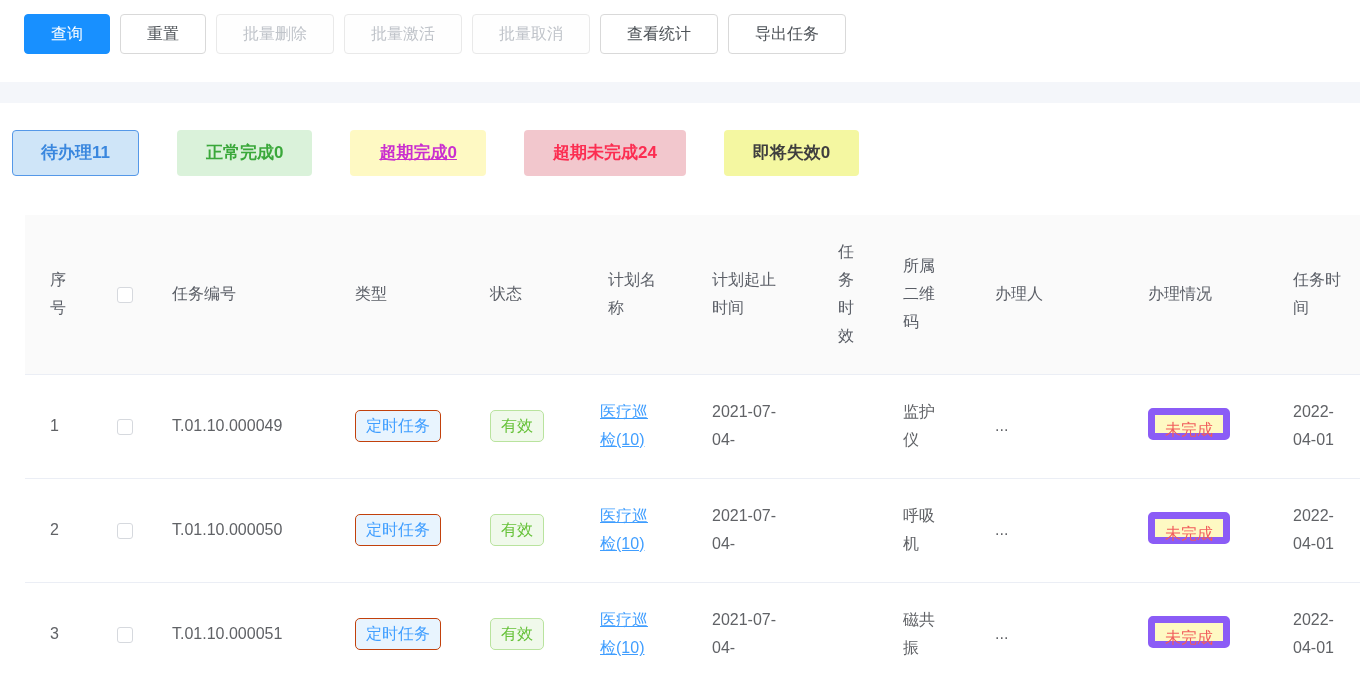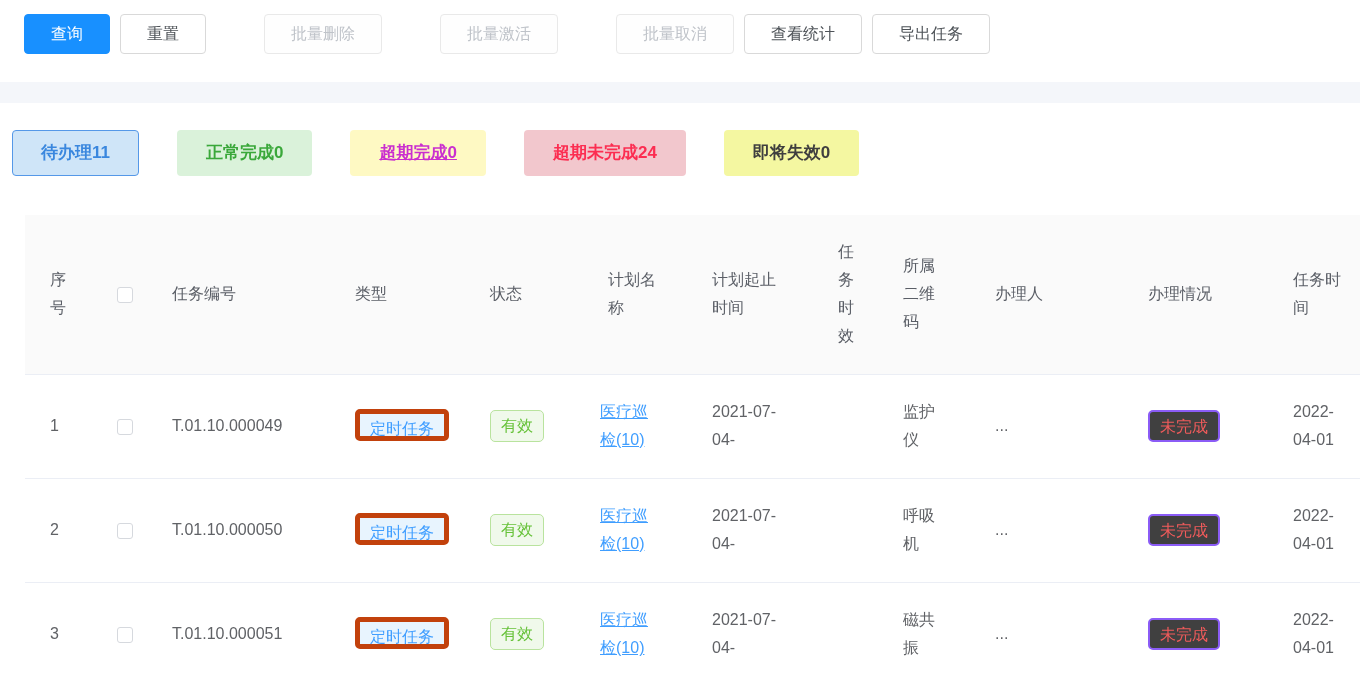--- a/index.html
+++ b/index.html
@@ -32,21 +32,20 @@
   .btn.primary {
     background: #1890ff;
     border-color: #1890ff;
     color: #fff;
   }
   .btn.disabled {
     color: #bfc3c9;
     border-color: #e9e9e9;
     background: #fefefe;
     cursor: not-allowed;
-    margin-left: 48px;
   }
 
   
   .strip {
     margin-top: 28px;
     height: 21px;
     background: #f4f6fa;
   }
 
   
@@ -112,23 +111,23 @@
 
   .tag {
     display: inline-block;
     height: 32px;
     line-height: 30px;
     padding: 0 10px;
     border-radius: 5px;
     font-size: 16px;
     white-space: nowrap;
   }
-  .tag-type  { color: #409eff; background: #e8f4fe; border: 5px solid #c2410c; }
+  .tag-type  { color: #409eff; background: #e8f4fe; border: 1px solid #c2410c; }
   .tag-valid { color: #67c23a; background: #f0f9eb; border: 1px solid #b9e39e; }
-  .tag-undone{ color: #f15b5b; background: #404040; border: 2px solid #8b5cf6; }
+  .tag-undone{ color: #f15b5b; background: #fef9c3; border: 7px solid #8b5cf6; }
 
   .plan-link {
     color: #409eff;
     text-decoration: underline;
     display: inline-block;
     width: 58px;
     cursor: pointer;
   }
 </style>
 </head>

